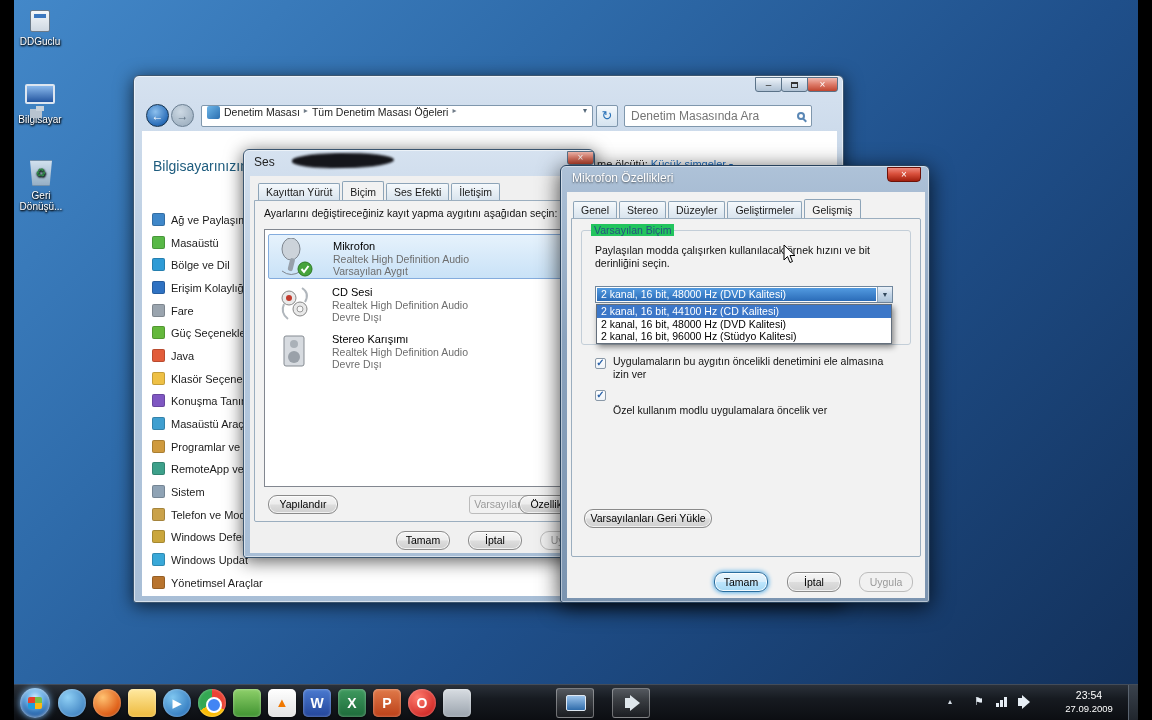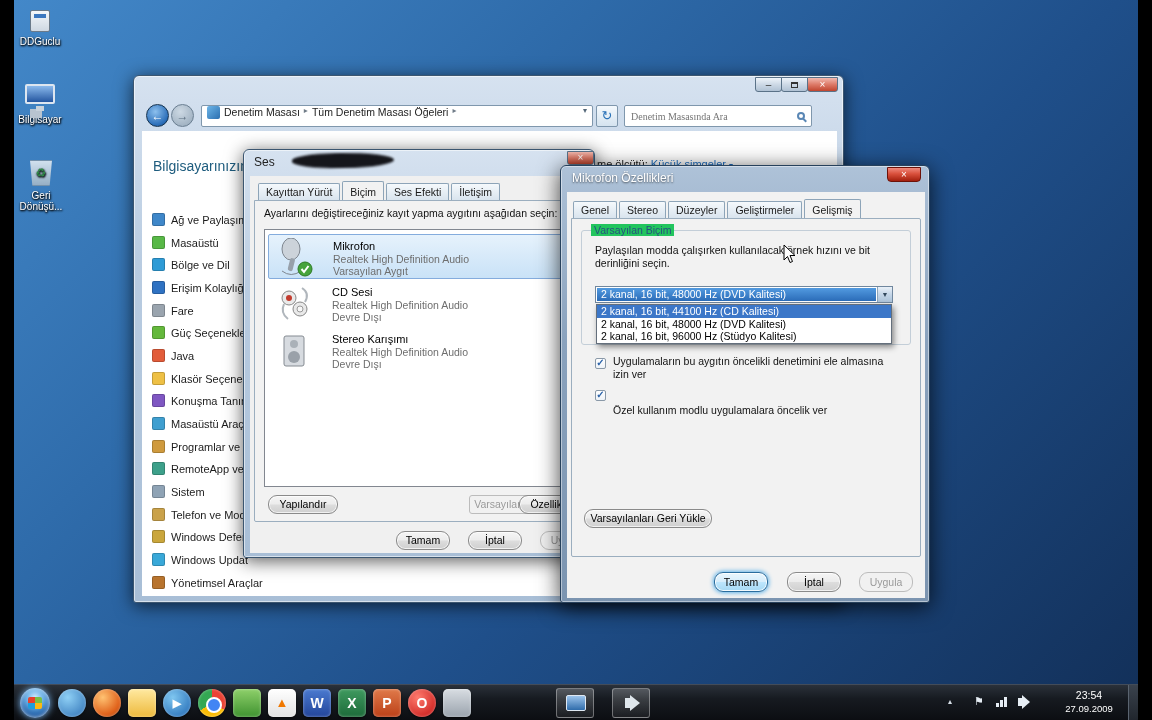--- a/index.html
+++ b/index.html
@@ -44,22 +44,22 @@
   .nav-fwd { background:radial-gradient(circle at 40% 32%,#cdd9e4,#93a6b8); color:#5d6f80; border:1px solid #6a7e91; }
   .addr { position:absolute; height:22px; background:#fff; border:1px solid #7f97ad; border-radius:2px;
     display:flex; align-items:flex-start; gap:4px; padding:0 5px; font-size:10.5px; color:#222; }
   .addr .tile { width:13px; height:13px; border-radius:2px; background:linear-gradient(135deg,#6db5e8,#2b6fb0); flex:0 0 auto; }
   .addr .sep { color:#707c88; font-size:8px; }
   .addr .dd { margin-left:auto; color:#55687a; font-size:8px; }
   .refreshbtn { position:absolute; width:22px; height:22px; border:1px solid #7f97ad; border-radius:2px;
     background:linear-gradient(#f4f9fd,#d5e3ef); color:#2a72b8; font-size:13px; text-align:center; line-height:20px; }
   .searchbox { position:absolute; height:22px; background:#fff; border:1px solid #7f97ad; border-radius:2px;
     display:flex; align-items:center; padding:0 6px; }
-  .searchbox input { border:0; outline:0; background:transparent; flex:1; font-size:10px; color:#8a8a8a;
-    font-family:Liberation Serif, serif; }
+  .searchbox input { border:0; outline:0; background:transparent; flex:1; font-size:12px; color:#8a8a8a;
+    font-family:Liberation Sans, sans-serif; }
   .mag { width:8px; height:8px; border:2px solid #5a87b5; border-radius:50%; position:relative; flex:0 0 auto; }
   .mag::after { content:''; position:absolute; width:5px; height:2px; background:#5a87b5; transform:rotate(45deg); right:-4px; bottom:-3px; }
 
   .cp-heading { position:absolute; font-size:14px; color:#1e5c7e; }
   .cp-viewby { position:absolute; font-size:11px; color:#1a1a1a; white-space:nowrap; }
   .cp-viewby .link { color:#1d6fc4; }
   .cp-viewby .chev { color:#1d6fc4; font-size:8px; }
   .cp-item { position:absolute; left:10px; display:flex; align-items:center; gap:6px; font-size:11px; color:#1c1c1c; white-space:nowrap; }
   .cp-ico { width:13px; height:13px; border-radius:2px; flex:0 0 auto; box-shadow:inset 0 0 0 1px rgba(0,0,0,.18); }
 

